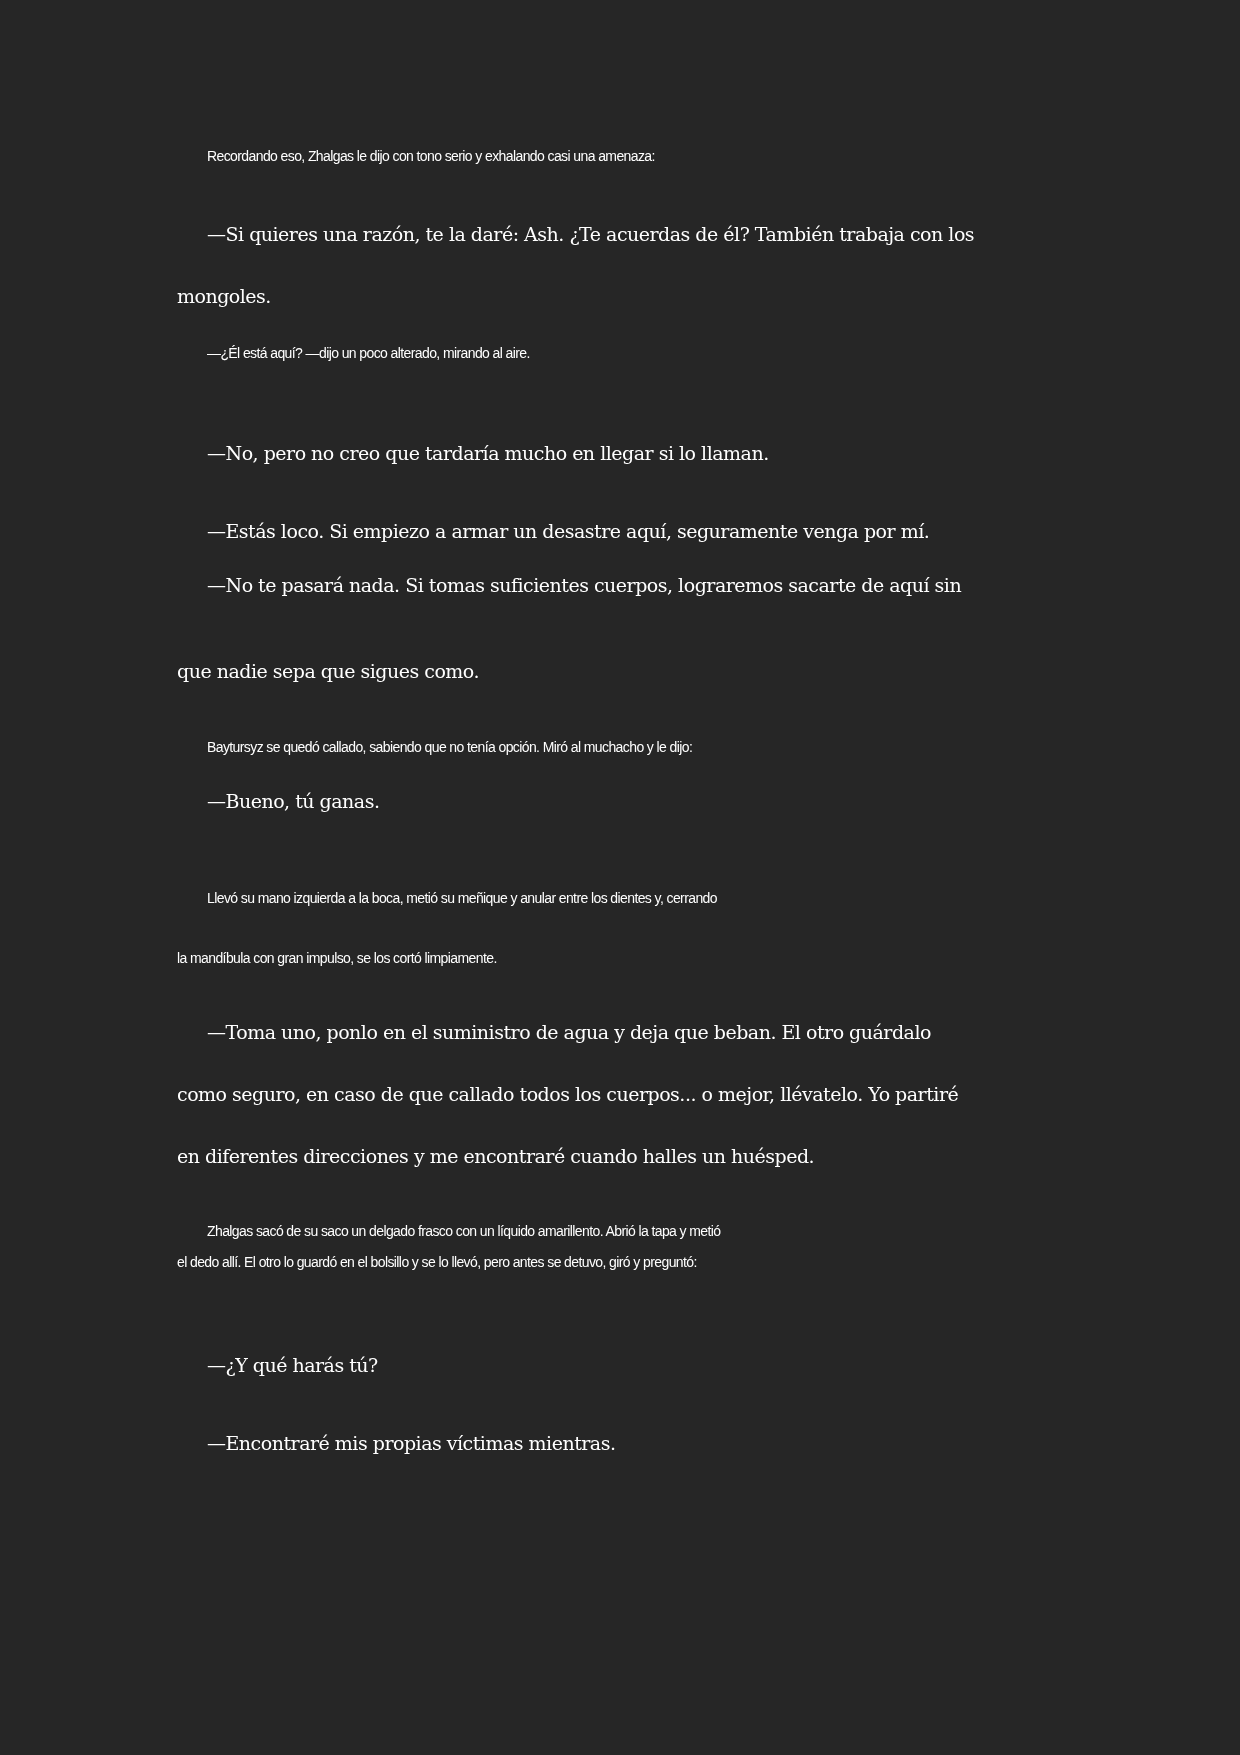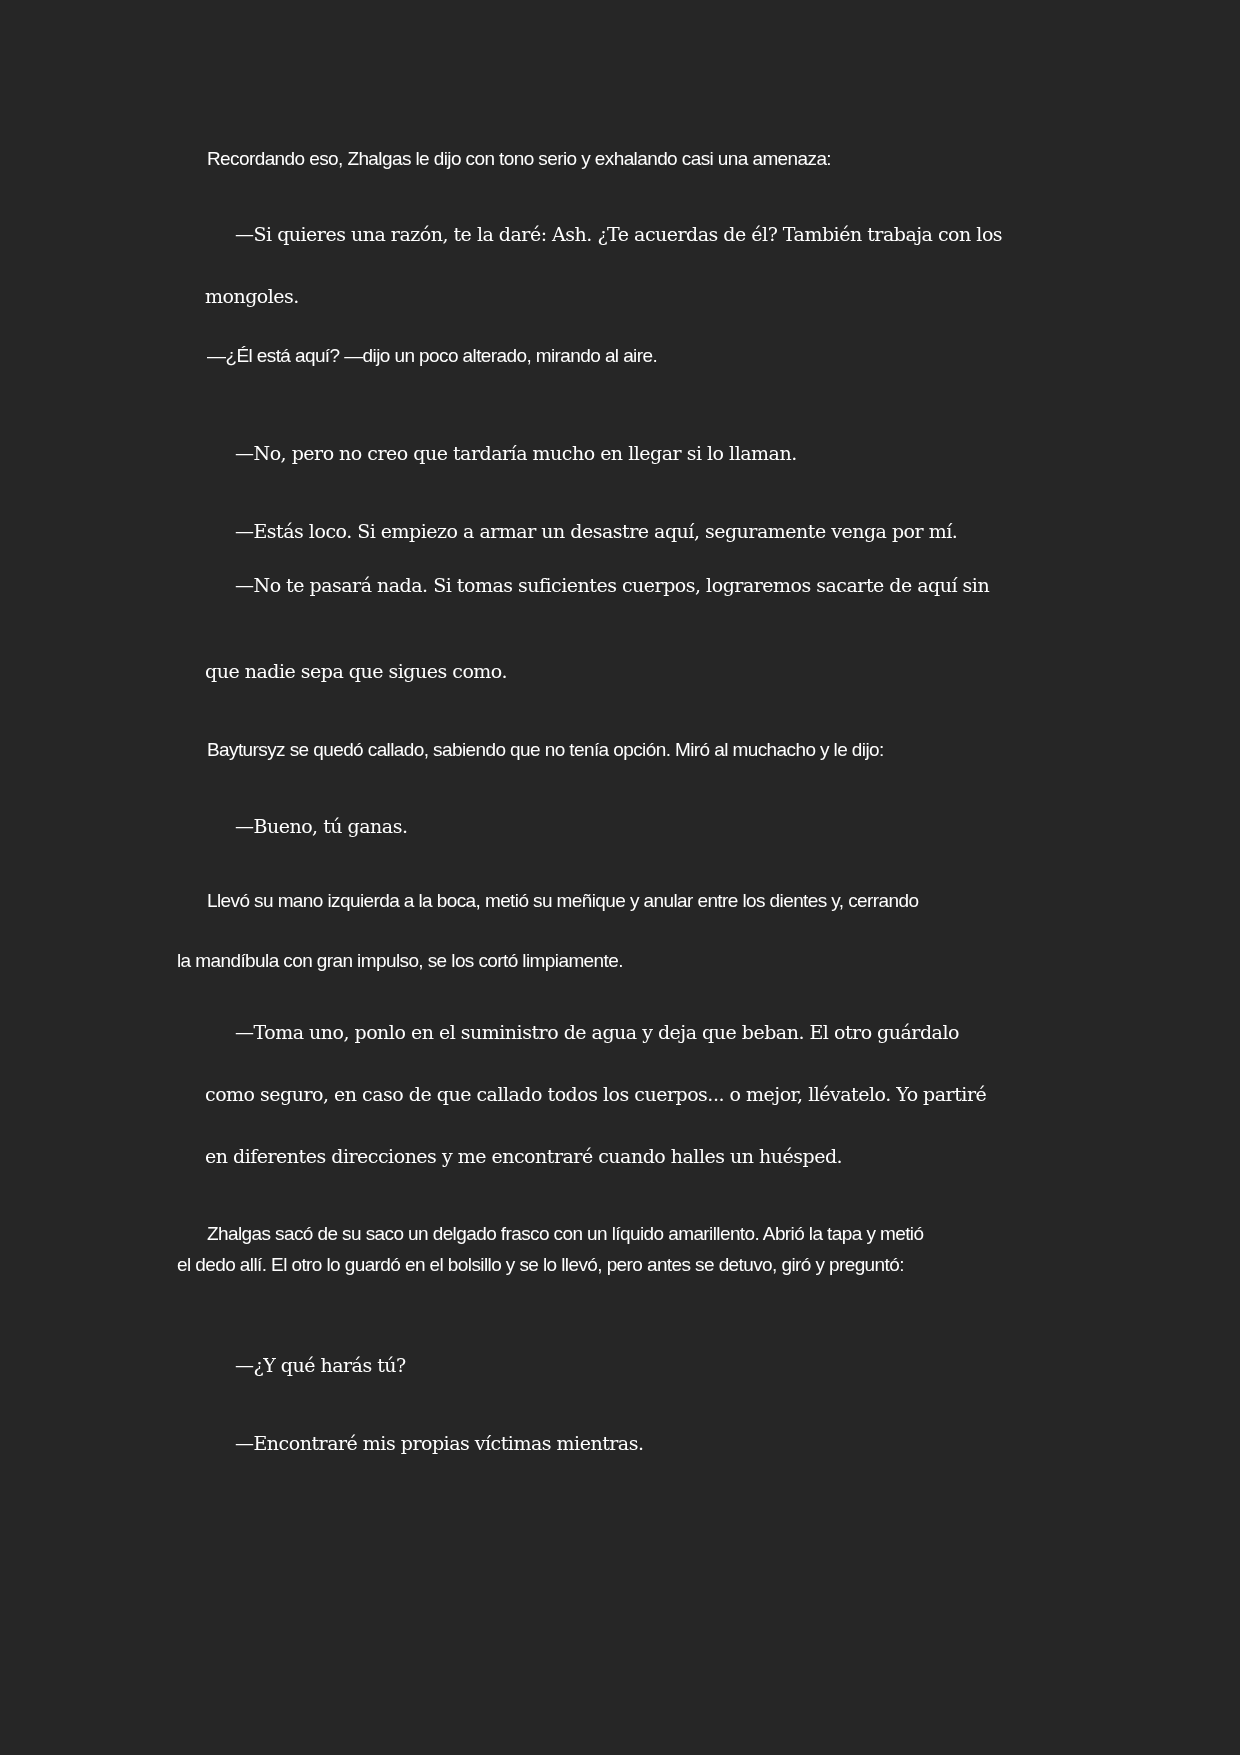--- a/index.html
+++ b/index.html
@@ -1,36 +1,36 @@
 <!DOCTYPE html>
 <html><head>
 <meta charset="utf-8">
 <style>
   html, body { margin:0; padding:0; }
   body { width:1240px; height:1755px; background:#262626; position:relative; overflow:hidden; color:#fff; }
   .page { position:absolute; left:177px; top:0; width:875px; }
   .line { position:absolute; left:0; white-space:nowrap; color:#ffffff; }
-  .sans { font-family:"Liberation Sans", sans-serif; font-size:19px; letter-spacing:-0.6px; }
-  .serif { font-family:"DejaVu Serif", serif; font-size:19px; letter-spacing:-0.5px;margin-left:28px; }
+  .sans { font-family:"Liberation Sans", sans-serif; font-size:14px; letter-spacing:-0.6px; }
+  .serif { font-family:"DejaVu Serif", serif; font-size:19px; letter-spacing:-0.5px; }
   .ind { padding-left:30px; }
 </style>
 </head>
 <body>
 
 <div class="page">
   <div class="line sans ind" style="top:148px">Recordando eso, Zhalgas le dijo con tono serio y exhalando casi una amenaza:</div>
   <div class="line serif ind" style="top:223px">—Si quieres una razón, te la daré: Ash. ¿Te acuerdas de él? También trabaja con los</div>
   <div class="line serif" style="top:285px">mongoles.</div>
   <div class="line sans ind" style="top:345px">—¿Él está aquí? —dijo un poco alterado, mirando al aire.</div>
   <div class="line serif ind" style="top:442px">—No, pero no creo que tardaría mucho en llegar si lo llaman.</div>
   <div class="line serif ind" style="top:520px">—Estás loco. Si empiezo a armar un desastre aquí, seguramente venga por mí.</div>
   <div class="line serif ind" style="top:574px">—No te pasará nada. Si tomas suficientes cuerpos, lograremos sacarte de aquí sin</div>
   <div class="line serif" style="top:660px">que nadie sepa que sigues como.</div>
   <div class="line sans ind" style="top:739px">Baytursyz se quedó callado, sabiendo que no tenía opción. Miró al muchacho y le dijo:</div>
-  <div class="line serif ind" style="top:815px">—Bueno, tú ganas.</div>
+  <div class="line serif ind" style="top:790px">—Bueno, tú ganas.</div>
   <div class="line sans ind" style="top:890px">Llevó su mano izquierda a la boca, metió su meñique y anular entre los dientes y, cerrando</div>
   <div class="line sans" style="top:950px">la mandíbula con gran impulso, se los cortó limpiamente.</div>
   <div class="line serif ind" style="top:1021px">—Toma uno, ponlo en el suministro de agua y deja que beban. El otro guárdalo</div>
   <div class="line serif" style="top:1083px">como seguro, en caso de que callado todos los cuerpos... o mejor, llévatelo. Yo partiré</div>
   <div class="line serif" style="top:1145px">en diferentes direcciones y me encontraré cuando halles un huésped.</div>
   <div class="line sans ind" style="top:1223px">Zhalgas sacó de su saco un delgado frasco con un líquido amarillento. Abrió la tapa y metió</div>
   <div class="line sans" style="top:1254px">el dedo allí. El otro lo guardó en el bolsillo y se lo llevó, pero antes se detuvo, giró y preguntó:</div>
   <div class="line serif ind" style="top:1354px">—¿Y qué harás tú?</div>
   <div class="line serif ind" style="top:1432px">—Encontraré mis propias víctimas mientras.</div>
 </div>

